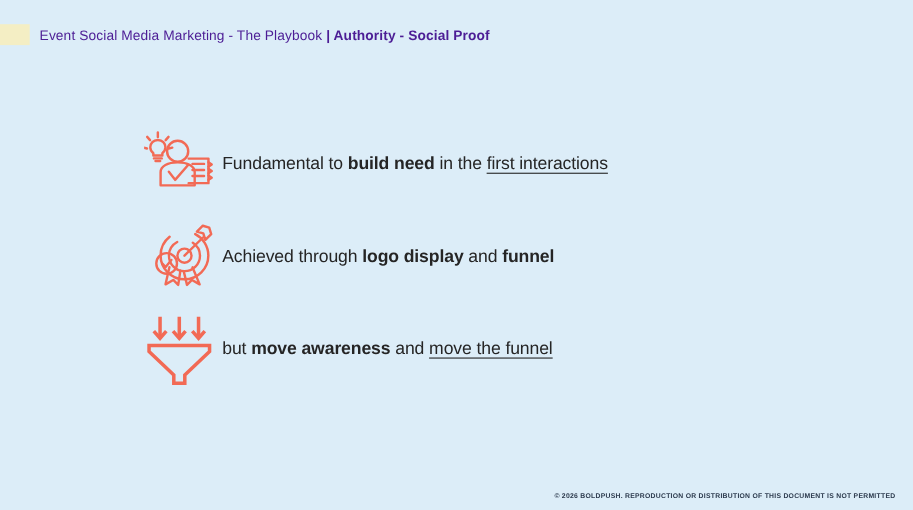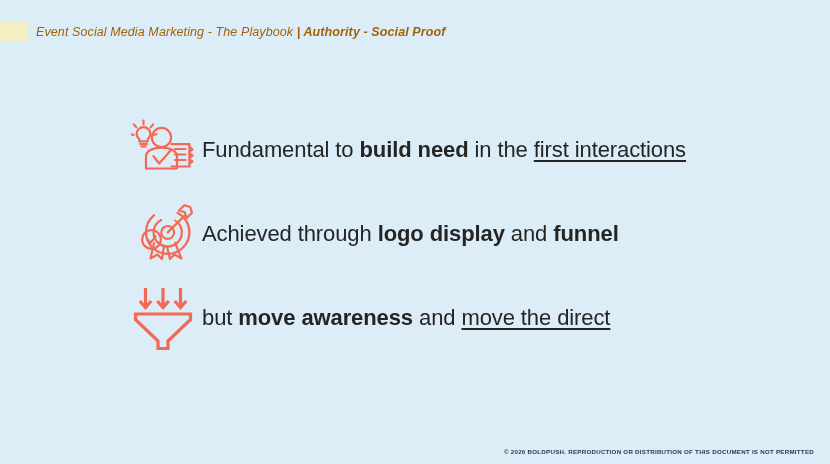--- a/index.html
+++ b/index.html
@@ -31,24 +31,23 @@
   }
   #header-accent {
     width: 27px;
     height: 19px;
     background: #f4eec4;
     flex: 0 0 auto;
   }
   #header-title {
     margin-left: 9px;
     font-size: 12.5px;
-    color: #a16207;
+    color: #4c1d95;
     white-space: nowrap;
     letter-spacing: 0.1px;
-    font-style: italic;
   }
   #header-title .bold {
     font-weight: bold;
   }
 
   
   #rows {
     position: absolute;
     left: 124px;
     top: 108px;
@@ -60,21 +59,21 @@
     height: 84px;
   }
   .row-icon {
     width: 78px;
     flex: 0 0 auto;
     display: flex;
     align-items: center;
     justify-content: center;
   }
   .row-text {
-    font-size: 22px;
+    font-size: 16px;
     color: #252525;
     line-height: 1.33;
     white-space: nowrap;
     letter-spacing: -0.1px;
   }
   .row-text .bold {
     font-weight: bold;
   }
   .row-text .underline {
     text-decoration: underline;
@@ -182,21 +181,21 @@
           <line x1="31.0" y1="2.0" x2="31.0" y2="19.5"></line>
           <polyline points="25.3,15.0 31.0,21.5 36.7,15.0" fill="none"></polyline>
           <line x1="48.5" y1="2.0" x2="48.5" y2="19.5"></line>
           <polyline points="42.8,15.0 48.5,21.5 54.2,15.0" fill="none"></polyline>
 
           <path d="M3.5 28.0 L 58.5 28.0 L 58.5 33.5 L 36.0 55.0 L 36.0 62.5 L 26.0 62.5 L 26.0 55.0 L 3.5 33.5 Z"></path>
         </svg>
       </div>
       <div class="row-text">
         <div>
-          <span>but </span><span class="bold">move awareness</span><span> and </span><span class="underline">move the direct</span>
+          <span>but </span><span class="bold">move awareness</span><span> and </span><span class="underline">move the funnel</span>
         </div>
       </div>
     </div>
 
   </div>
 
   <div id="footer">© 2026 BOLDPUSH. REPRODUCTION OR DISTRIBUTION OF THIS DOCUMENT IS NOT PERMITTED</div>
 
 </div>
 

